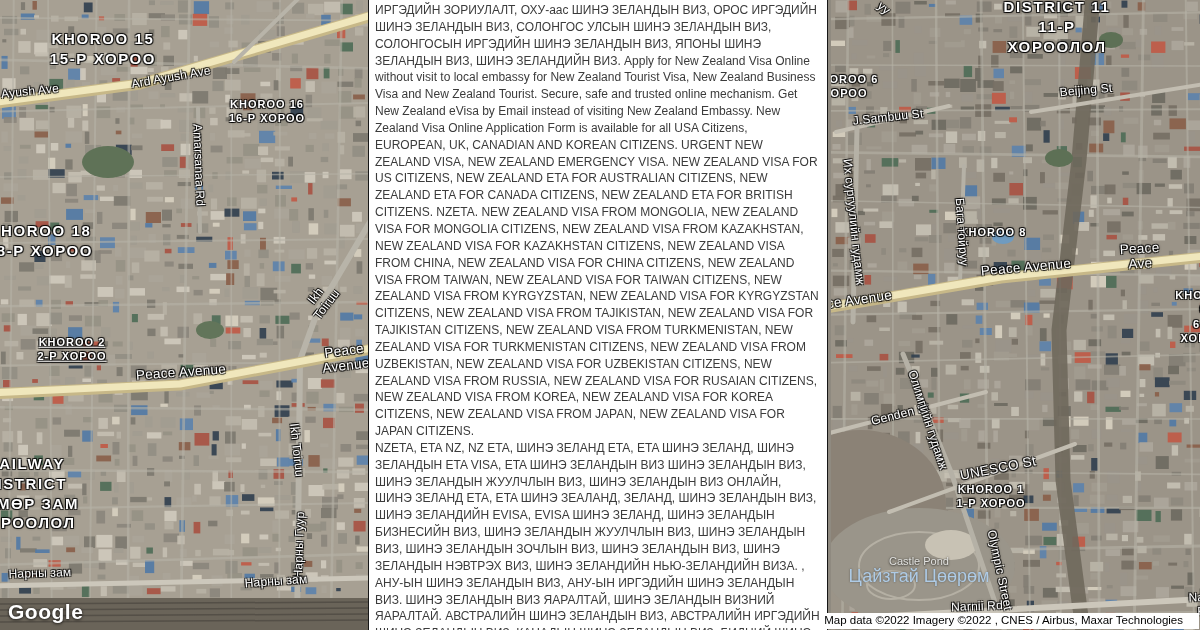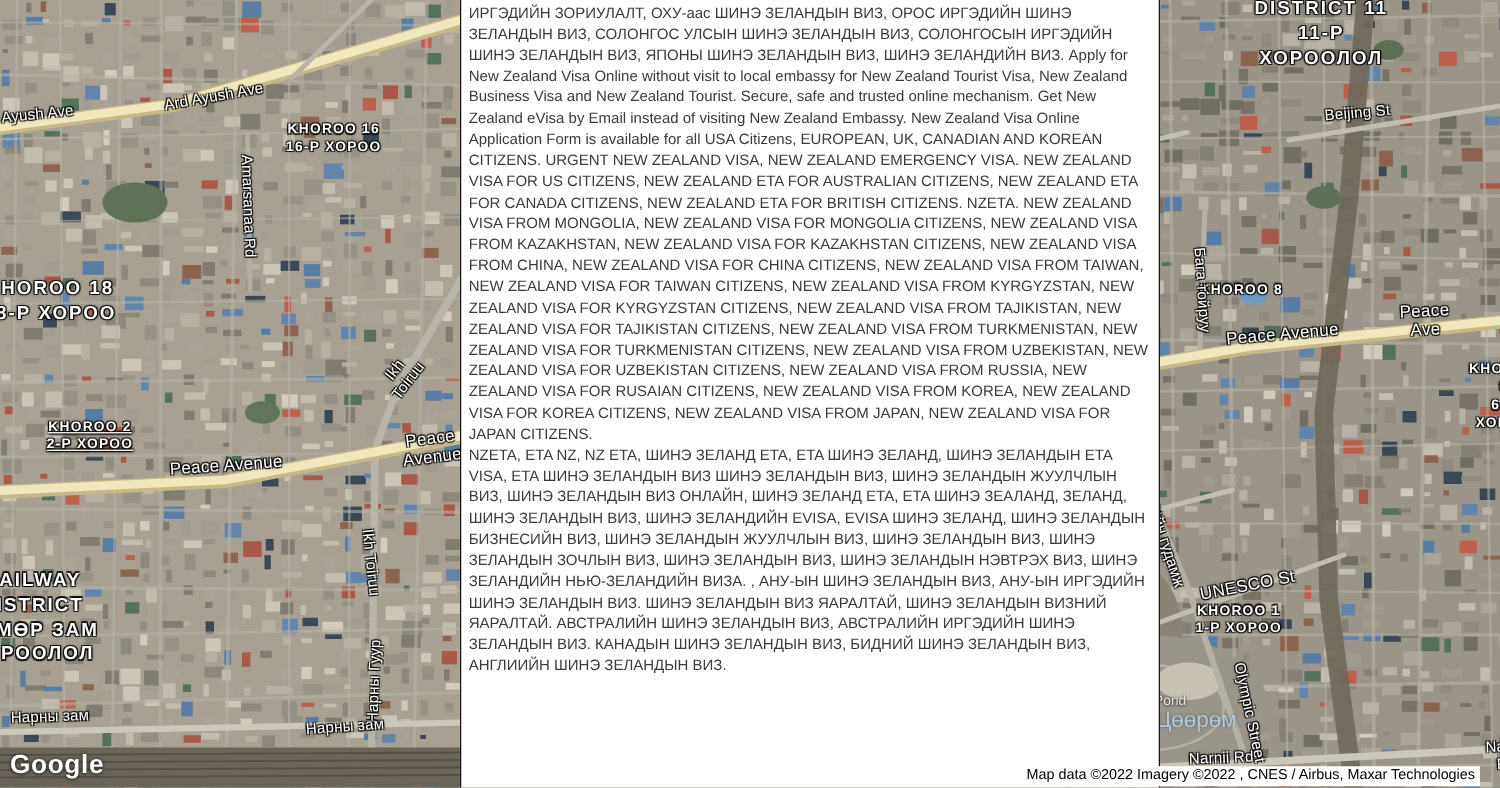--- a/index.html
+++ b/index.html
@@ -19,34 +19,34 @@
   .dl{font-size:15px;font-weight:700;letter-spacing:1.6px;line-height:1.32;}
   .ds{font-size:11px;font-weight:700;letter-spacing:1px;line-height:1.3;}
   .rd{font-size:12px;font-weight:400;letter-spacing:.2px;}
   .rl{font-size:13.5px;font-weight:400;letter-spacing:.3px;}
   .pe{font-size:11px;color:#e3e3e0;font-weight:400;
       text-shadow:0 0 2px rgba(0,0,0,.55),0 1px 2px rgba(0,0,0,.5);}
   .pm{font-size:18px;color:#aecbe6;font-weight:400;
       text-shadow:0 0 2px rgba(0,0,0,.45);}
 
   
-  .panel{position:absolute;left:368px;top:0;width:560px;height:630px;box-sizing:border-box;
+  .panel{position:absolute;left:368px;top:0;width:460px;height:630px;box-sizing:border-box;
          background:#ffffff;border-left:1px solid #161616;border-right:1px solid #161616;
          padding:2px 6px 0 6px;overflow:hidden;z-index:5;color:#3b3b3b;
          font-size:12px;line-height:16.85px;}
   .panel p{margin:0;}
 
   
   .google-logo{position:absolute;left:8px;top:600px;z-index:6;color:#fff;
       font-size:21px;font-weight:700;letter-spacing:.5px;
       text-shadow:0 1px 3px rgba(0,0,0,.65),0 0 2px rgba(0,0,0,.4);}
 
   
-  .attribution{position:absolute;right:16px;bottom:1px;z-index:6;background:#fff;color:#000;
-      font-size:11.5px;line-height:15px;padding:0 4px 1px 4px;white-space:nowrap;text-align:center;}
+  .attribution{position:absolute;right:1px;bottom:1px;z-index:6;background:#fff;color:#000;
+      font-size:11.5px;line-height:15px;padding:0 16px 1px 4px;white-space:nowrap;text-align:center;}
 </style>
 </head>
 <body>
 
 <div class="map" id="map-left">
   <svg width="368" height="630" id="svg-left">
       <rect x="0" y="0" width="368" height="630" fill="#a7a093"></rect>
       <rect x="20.9" y="2.2" width="4.2" height="7.8" fill="#7d786f" opacity="0.92"></rect>
       <rect x="32.5" y="1.0" width="4.4" height="8.7" fill="#8a5f4a" opacity="0.92"></rect>
       <rect x="83.8" y="2.5" width="8.8" height="9.8" fill="#32404f" opacity="0.92"></rect>
@@ -919,20 +919,22 @@
       <polyline points="198,108 200,232" fill="none" stroke="#b2aea3" stroke-width="4" stroke-linecap="round" stroke-linejoin="round" opacity="1"></polyline>
       <polyline points="-10,394 180,385 372,349" fill="none" stroke="#c7b888" stroke-width="11" stroke-linecap="round" stroke-linejoin="round" opacity="1"></polyline>
       <polyline points="-10,393 180,384 372,348" fill="none" stroke="#f0e7bc" stroke-width="7" stroke-linecap="round" stroke-linejoin="round" opacity="1"></polyline>
       <polyline points="-10,586 372,578" fill="none" stroke="#ccc7bb" stroke-width="5" stroke-linecap="round" stroke-linejoin="round" opacity="1"></polyline>
       <rect x="0" y="598" width="372" height="32" fill="#6a6459" opacity="1"></rect>
       <polyline points="0,604 372,602" fill="none" stroke="#544f47" stroke-width="1.5" stroke-linecap="round" stroke-linejoin="round" opacity="1"></polyline>
       <polyline points="0,610 372,608" fill="none" stroke="#544f47" stroke-width="1.5" stroke-linecap="round" stroke-linejoin="round" opacity="1"></polyline>
       <polyline points="0,616 372,614" fill="none" stroke="#544f47" stroke-width="1.5" stroke-linecap="round" stroke-linejoin="round" opacity="1"></polyline>
       <polyline points="0,622 372,620" fill="none" stroke="#544f47" stroke-width="1.5" stroke-linecap="round" stroke-linejoin="round" opacity="1"></polyline>
     </svg>
+<div class="lbl dl" style="left: 103px; top: 49px; transform: translate(-50%, -50%) rotate(0deg);">KHOROO 15
+15-Р ХОРОО</div>
     <div class="lbl rd" style="left: 171px; top: 77px; transform: translate(-50%, -50%) rotate(-10deg);">Ard Ayush Ave</div>
     <div class="lbl rd" style="left: 30px; top: 91px; transform: translate(-50%, -50%) rotate(-6deg);">Ayush Ave</div>
     <div class="lbl ds" style="left: 267px; top: 111px; transform: translate(-50%, -50%) rotate(0deg);">KHOROO 16
 16-Р ХОРОО</div>
     <div class="lbl rd" style="left: 199px; top: 165px; transform: translate(-50%, -50%) rotate(88deg);">Amarsanaa Rd</div>
     <div class="lbl dl" style="left: 40px; top: 241px; transform: translate(-50%, -50%) rotate(0deg);">KHOROO 18
 18-Р ХОРОО</div>
     <div class="lbl rd" style="left: 321px; top: 300px; transform: translate(-50%, -50%) rotate(-52deg);">Ikh Toiruu</div>
     <div class="lbl ds" style="left: 72px; top: 349px; transform: translate(-50%, -50%) rotate(0deg); text-decoration: underline;">KHOROO 2
 2-Р ХОРОО</div>

